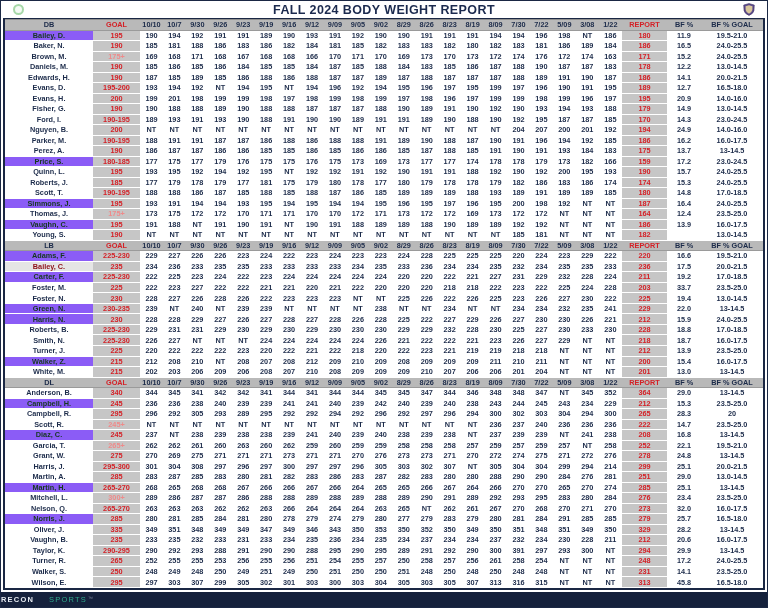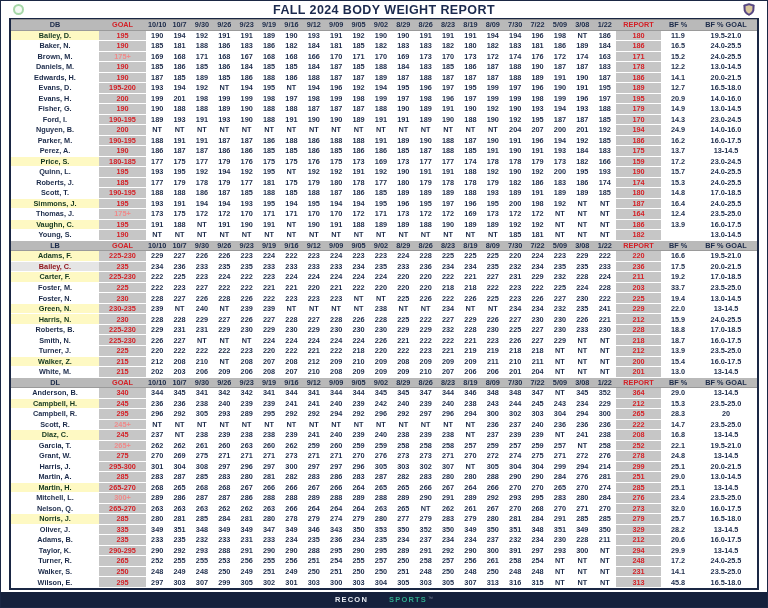--- a/index.html
+++ b/index.html
@@ -8,38 +8,38 @@
     width:768px; height:608px; background:#fff; position:relative;
     border:1px solid #1a2744; display:flex; flex-direction:column; overflow:hidden;
   }
   
   #titlebar { height:17px; position:relative; display:flex; align-items:center; justify-content:center; background:#fff; flex:0 0 auto; }
   #page-title { font-size:12.5px; font-weight:bold; color:#1b2a4e; letter-spacing:.4px; }
   #logo-left { position:absolute; left:12px; top:3px; width:11px; height:11px; border-radius:50%;
     border:2px solid #a6d8a8; background:#f4faf4; }
   #logo-right { position:absolute; right:12px; top:2px; width:12px; height:13px; }
   
-  #table-wrap { flex:1 1 auto; margin:0 8px; border:2px solid #1a2744; border-top-width:1px; overflow:hidden; background:#fff; }
+  #table-wrap { flex:1 1 auto; margin:0 2px; border:2px solid #1a2744; border-top-width:1px; overflow:hidden; background:#fff; }
   table { width:100%; height:100%; border-collapse:collapse; table-layout:fixed; }
   td, th { font-size:7.3px; font-weight:bold; color:#1c2b4a; text-align:center;
     padding:0; line-height:1; white-space:nowrap; overflow:hidden; border-bottom:1px solid #fff; }
   tr.head-row th { background:#b9b9b9; color:#1c2b4a; border-top:1px solid #8f8f8f; border-bottom:1px solid #9a9a9a; }
   tr.head-row th.redhead { color:#d42127; }
   td.goal-col, td.report-col { background:#c6c6c6; color:#d42127; }
   td.goal-col.plus { color:#ef8a8a; }
   td.name-col { }
-  td.hl-green { background:#fef9c3; color:#15381f; }
+  td.hl-green { background:#8b5cf6; color:#15381f; }
   td.hl-red { background:#e5e5e5; color:#8d1016; }
   col.c-name { width:88px; } col.c-goal { width:47px; }
   col.c-report { width:45px; } col.c-bf { width:34px; } col.c-bfg { width:62px; }
   
   #footer-gap { height:2px; background:#fff; flex:0 0 auto; }
-  #footer { height:15px; background:#15213c; display:flex; align-items:center; justify-content:center; flex:0 0 auto; }
+  #footer { height:15px; background:#15213c; display:flex; align-items:center; flex:0 0 auto; }
   #footer .b1 { color:#e8ecf2; font-size:7.5px; font-weight:bold; letter-spacing:1.2px; }
-  #footer .b2 { color:#2fa98c; font-size:7.5px; font-weight:bold; letter-spacing:1.2px; margin-left:21px; }
+  #footer .b2 { color:#2fa98c; font-size:7.5px; font-weight:normal; letter-spacing:1.2px; margin-left:0;padding-left:15px; }
   #footer .tm { color:#7a8499; font-size:5px; margin-left:1px; align-self:flex-start; padding-top:3px; }
 </style>
 </head>
 <body>
 
 <div id="frame">
   <div id="titlebar">
     <div id="logo-left"></div>
     <div id="page-title">FALL 2024 BODY WEIGHT REPORT</div>
     <svg id="logo-right" viewBox="0 0 12 13">
@@ -1445,21 +1445,21 @@
             <td>351</td>
             <td>348</td>
             <td>351</td>
             <td>349</td>
             <td>350</td>
             <td class="report-col">329</td>
             <td>28.2</td>
             <td>13-14.5</td>
           </tr>
           <tr>
-            <td class="name-col hl-none">Adams, B.</td>
+            <td class="name-col hl-none">Vaughn, B.</td>
             <td class="goal-col">235</td>
             <td>233</td>
             <td>235</td>
             <td>232</td>
             <td>233</td>
             <td>231</td>
             <td>233</td>
             <td>234</td>
             <td>235</td>
             <td>236</td>

